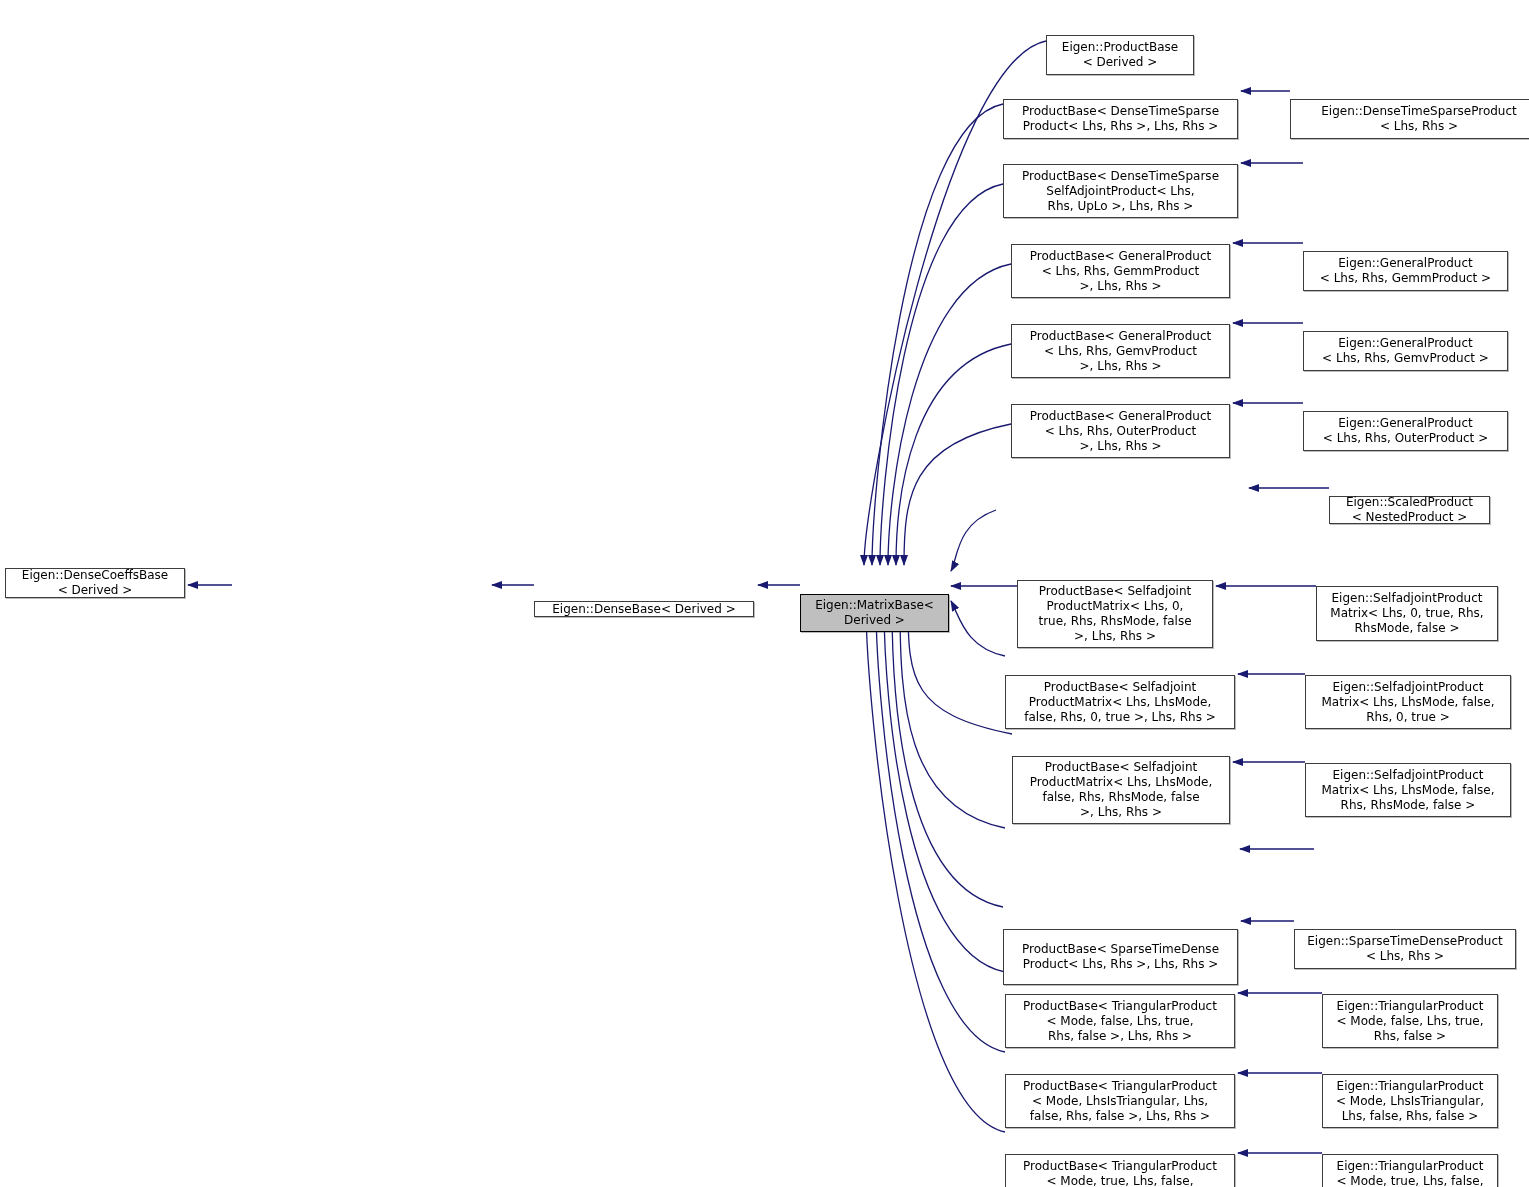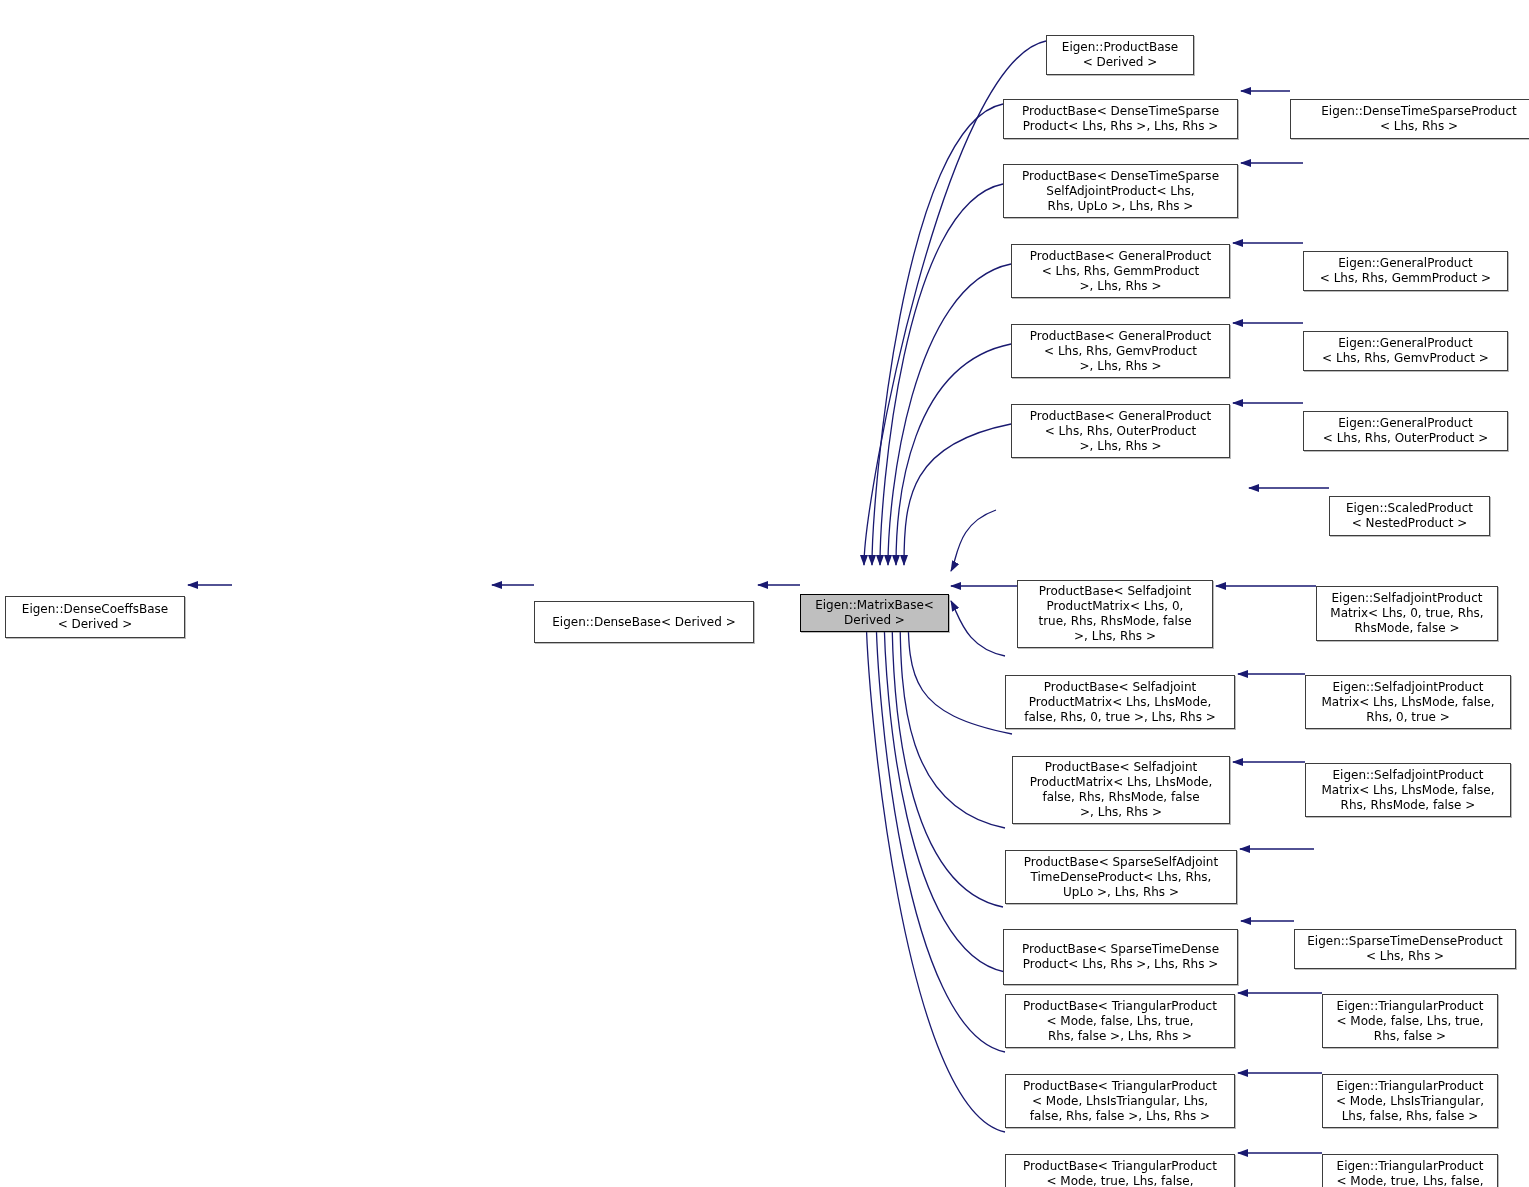--- a/index.html
+++ b/index.html
@@ -72,23 +72,23 @@
     <path class="edge" d="M 1316,586  L 1216,586" marker-end="url(#arrowhead)"></path>
     <path class="edge" d="M 1305,674  L 1238,674" marker-end="url(#arrowhead)"></path>
     <path class="edge" d="M 1305,762  L 1233,762" marker-end="url(#arrowhead)"></path>
     <path class="edge" d="M 1314,849  L 1240,849" marker-end="url(#arrowhead)"></path>
     <path class="edge" d="M 1294,921  L 1241,921" marker-end="url(#arrowhead)"></path>
     <path class="edge" d="M 1322,993  L 1238,993" marker-end="url(#arrowhead)"></path>
     <path class="edge" d="M 1322,1073 L 1238,1073" marker-end="url(#arrowhead)"></path>
     <path class="edge" d="M 1322,1153 L 1238,1153" marker-end="url(#arrowhead)"></path>
   </svg>
 
-  <div class="node" style="left:5px;top:568px;width:180px;height:42px">Eigen::DenseCoeffsBase
+  <div class="node" style="left:5px;top:540px;width:180px;height:30px">Eigen::DenseCoeffsBase
 &lt; Derived &gt;</div>
-  <div class="node" style="left:534px;top:573px;width:220px;height:42px">Eigen::DenseBase&lt; Derived &gt;</div>
+  <div class="node" style="left:534px;top:573px;width:220px;height:16px">Eigen::DenseBase&lt; Derived &gt;</div>
   <div class="node highlight" style="left:800px;top:566px;width:149px;height:38px">Eigen::MatrixBase&lt;
 Derived &gt;</div>
 
   <div class="node" style="left:1046px;top:7px;width:148px;height:40px">Eigen::ProductBase
 &lt; Derived &gt;</div>
   <div class="node" style="left:1003px;top:71px;width:235px;height:40px">ProductBase&lt; DenseTimeSparse
 Product&lt; Lhs, Rhs &gt;, Lhs, Rhs &gt;</div>
   <div class="node" style="left:1003px;top:136px;width:235px;height:54px">ProductBase&lt; DenseTimeSparse
 SelfAdjointProduct&lt; Lhs,
 Rhs, UpLo &gt;, Lhs, Rhs &gt;</div>
@@ -105,44 +105,41 @@
 ProductMatrix&lt; Lhs, 0,
 true, Rhs, RhsMode, false
 &gt;, Lhs, Rhs &gt;</div>
   <div class="node" style="left:1005px;top:647px;width:230px;height:54px">ProductBase&lt; Selfadjoint
 ProductMatrix&lt; Lhs, LhsMode,
 false, Rhs, 0, true &gt;, Lhs, Rhs &gt;</div>
   <div class="node" style="left:1012px;top:728px;width:218px;height:68px">ProductBase&lt; Selfadjoint
 ProductMatrix&lt; Lhs, LhsMode,
 false, Rhs, RhsMode, false
 &gt;, Lhs, Rhs &gt;</div>
-  <div class="node" style="left:1005px;top:822px;width:232px;height:54px">ProductBase&lt; SparseSelfAdjoint
-TimeDenseProduct&lt; Lhs, Rhs,
-UpLo &gt;, Lhs, Rhs &gt;</div>
   <div class="node" style="left:1003px;top:901px;width:235px;height:56px">ProductBase&lt; SparseTimeDense
 Product&lt; Lhs, Rhs &gt;, Lhs, Rhs &gt;</div>
   <div class="node" style="left:1005px;top:966px;width:230px;height:54px">ProductBase&lt; TriangularProduct
 &lt; Mode, false, Lhs, true,
 Rhs, false &gt;, Lhs, Rhs &gt;</div>
   <div class="node" style="left:1005px;top:1046px;width:230px;height:54px">ProductBase&lt; TriangularProduct
 &lt; Mode, LhsIsTriangular, Lhs,
 false, Rhs, false &gt;, Lhs, Rhs &gt;</div>
   <div class="node" style="left:1005px;top:1126px;width:230px;height:54px">ProductBase&lt; TriangularProduct
 &lt; Mode, true, Lhs, false,
 Rhs, true &gt;, Lhs, Rhs &gt;</div>
 
   <div class="node" style="left:1290px;top:71px;width:258px;height:40px">Eigen::DenseTimeSparseProduct
 &lt; Lhs, Rhs &gt;</div>
   <div class="node" style="left:1303px;top:223px;width:205px;height:40px">Eigen::GeneralProduct
 &lt; Lhs, Rhs, GemmProduct &gt;</div>
   <div class="node" style="left:1303px;top:303px;width:205px;height:40px">Eigen::GeneralProduct
 &lt; Lhs, Rhs, GemvProduct &gt;</div>
   <div class="node" style="left:1303px;top:383px;width:205px;height:40px">Eigen::GeneralProduct
 &lt; Lhs, Rhs, OuterProduct &gt;</div>
-  <div class="node" style="left:1329px;top:468px;width:161px;height:40px">Eigen::ScaledProduct
+  <div class="node" style="left:1329px;top:468px;width:161px;height:28px">Eigen::ScaledProduct
 &lt; NestedProduct &gt;</div>
   <div class="node" style="left:1316px;top:558px;width:182px;height:55px">Eigen::SelfadjointProduct
 Matrix&lt; Lhs, 0, true, Rhs,
 RhsMode, false &gt;</div>
   <div class="node" style="left:1305px;top:647px;width:206px;height:54px">Eigen::SelfadjointProduct
 Matrix&lt; Lhs, LhsMode, false,
 Rhs, 0, true &gt;</div>
   <div class="node" style="left:1305px;top:735px;width:206px;height:54px">Eigen::SelfadjointProduct
 Matrix&lt; Lhs, LhsMode, false,
 Rhs, RhsMode, false &gt;</div>

